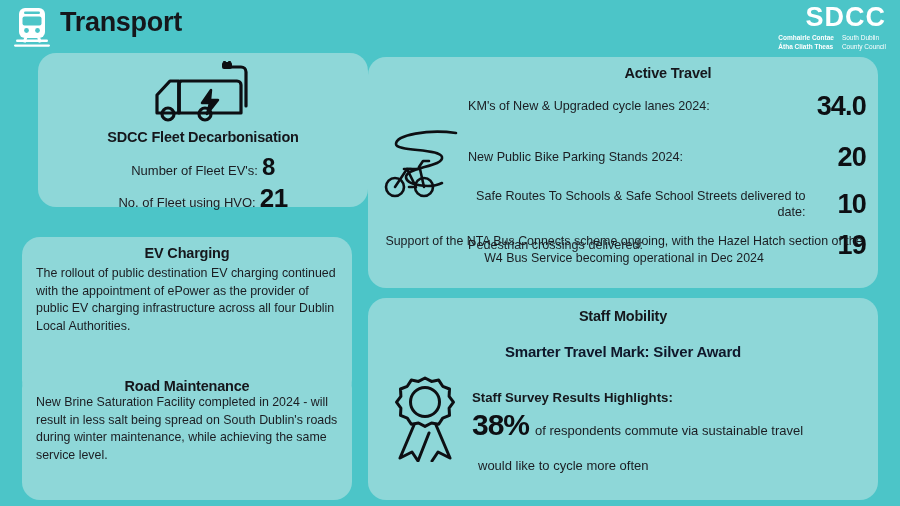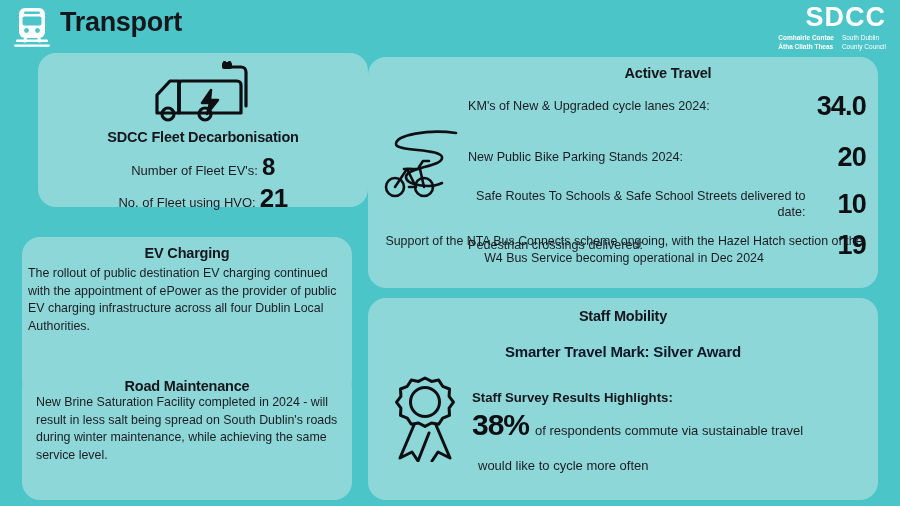--- a/index.html
+++ b/index.html
@@ -44,21 +44,21 @@
     position: absolute; width: 100%;
     display: flex; align-items: baseline; justify-content: center;
   }
   .stat-label { font-size: 13px; color: #1b1d22; }
   .stat-num { font-size: 23px; font-weight: bold; color: #0d0f13; margin-left: 4px; letter-spacing: -0.5px; }
   #fleet-row-1 { top: 100px; }
   #fleet-row-2 { top: 130px; }
   #fleet-row-1 .stat-num { font-size: 24px; }
   #fleet-row-2 .stat-num { font-size: 26px; }
 
-  #evcharging-card { left: 22px; top: 237px; width: 330px; height: 161px; padding: 8px 6px 10px; }
+  #evcharging-card { left: 22px; top: 237px; width: 330px; height: 161px; padding: 8px 14px 10px; }
   #evcharging-card .card-title { margin-bottom: 4px; }
 
   #roadmaint-card { left: 22px; top: 370px; width: 330px; height: 130px; padding: 8px 14px 10px; }
   #roadmaint-card .card-title { }
 
   
   #activetravel-card { left: 368px; top: 57px; width: 510px; height: 231px; padding-left: 45px; }
   #activetravel-card .card-title { position: absolute; top: 8px; width: 100%; }
   .bike-icon { position: absolute; left: 12px; top: 68px; }
   .at-rows { position: absolute; left: 100px; top: 30px; width: 398px; }

